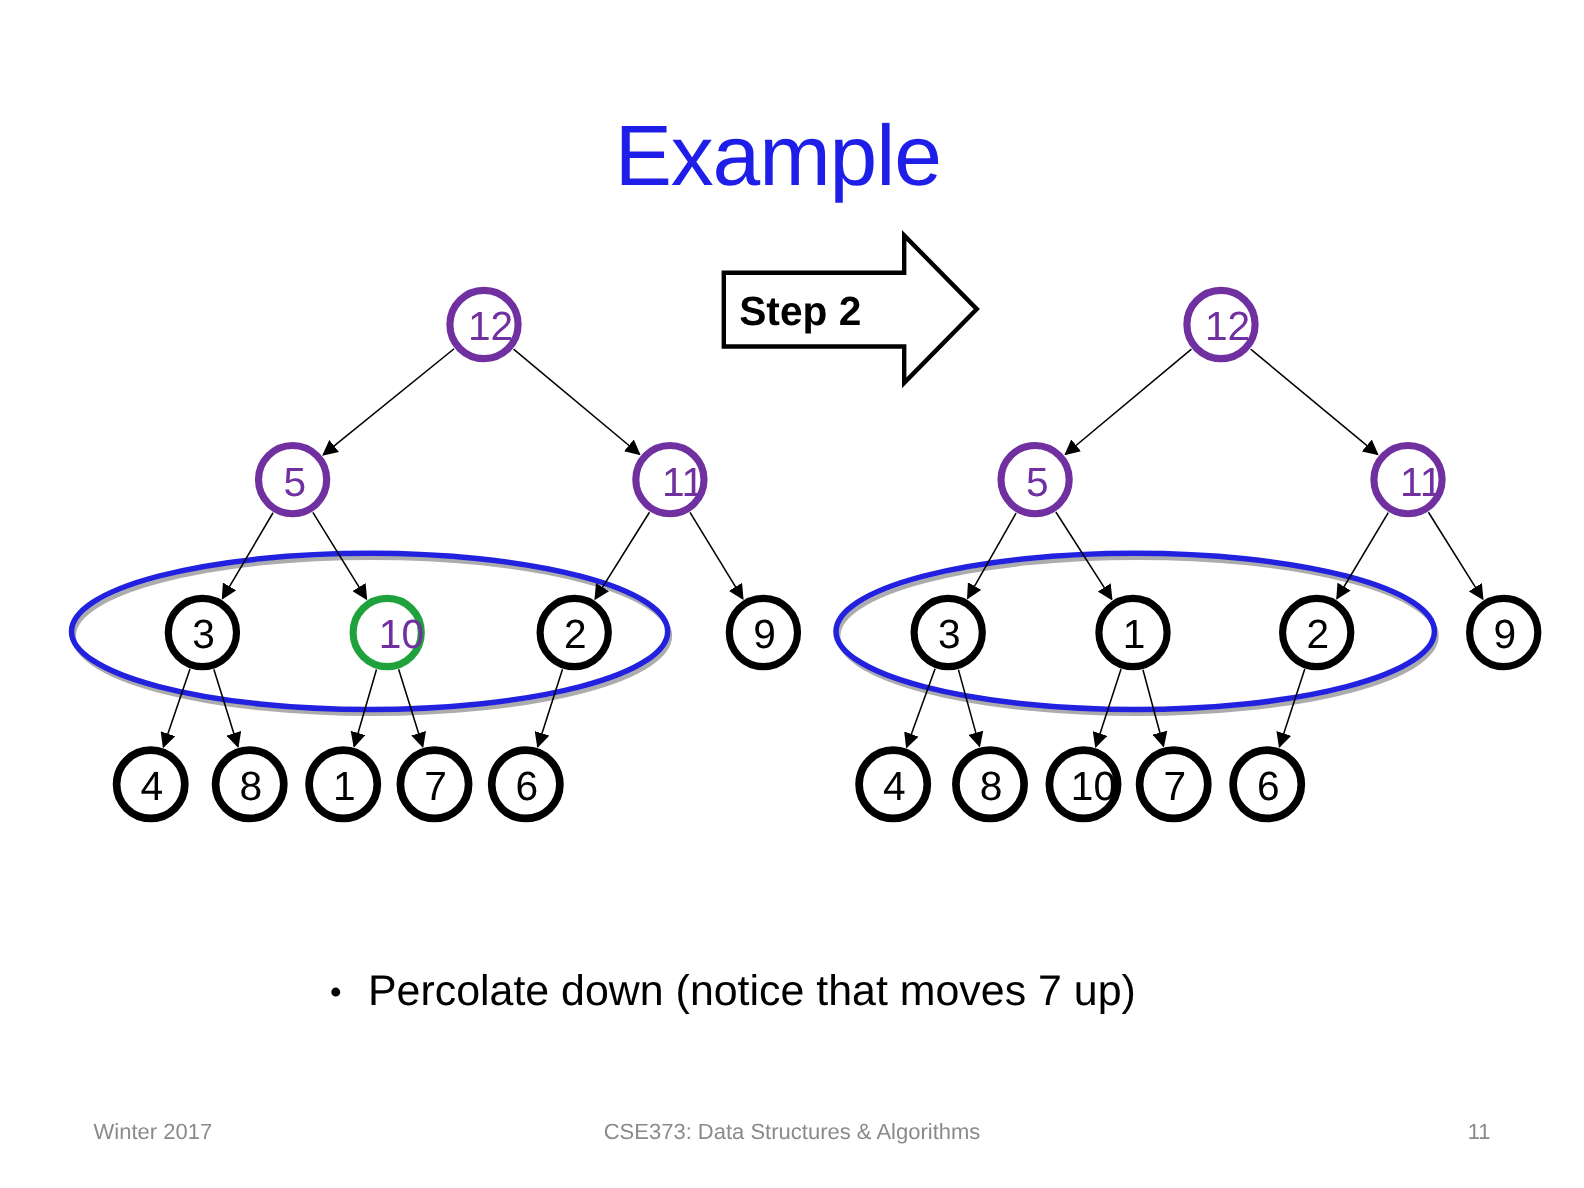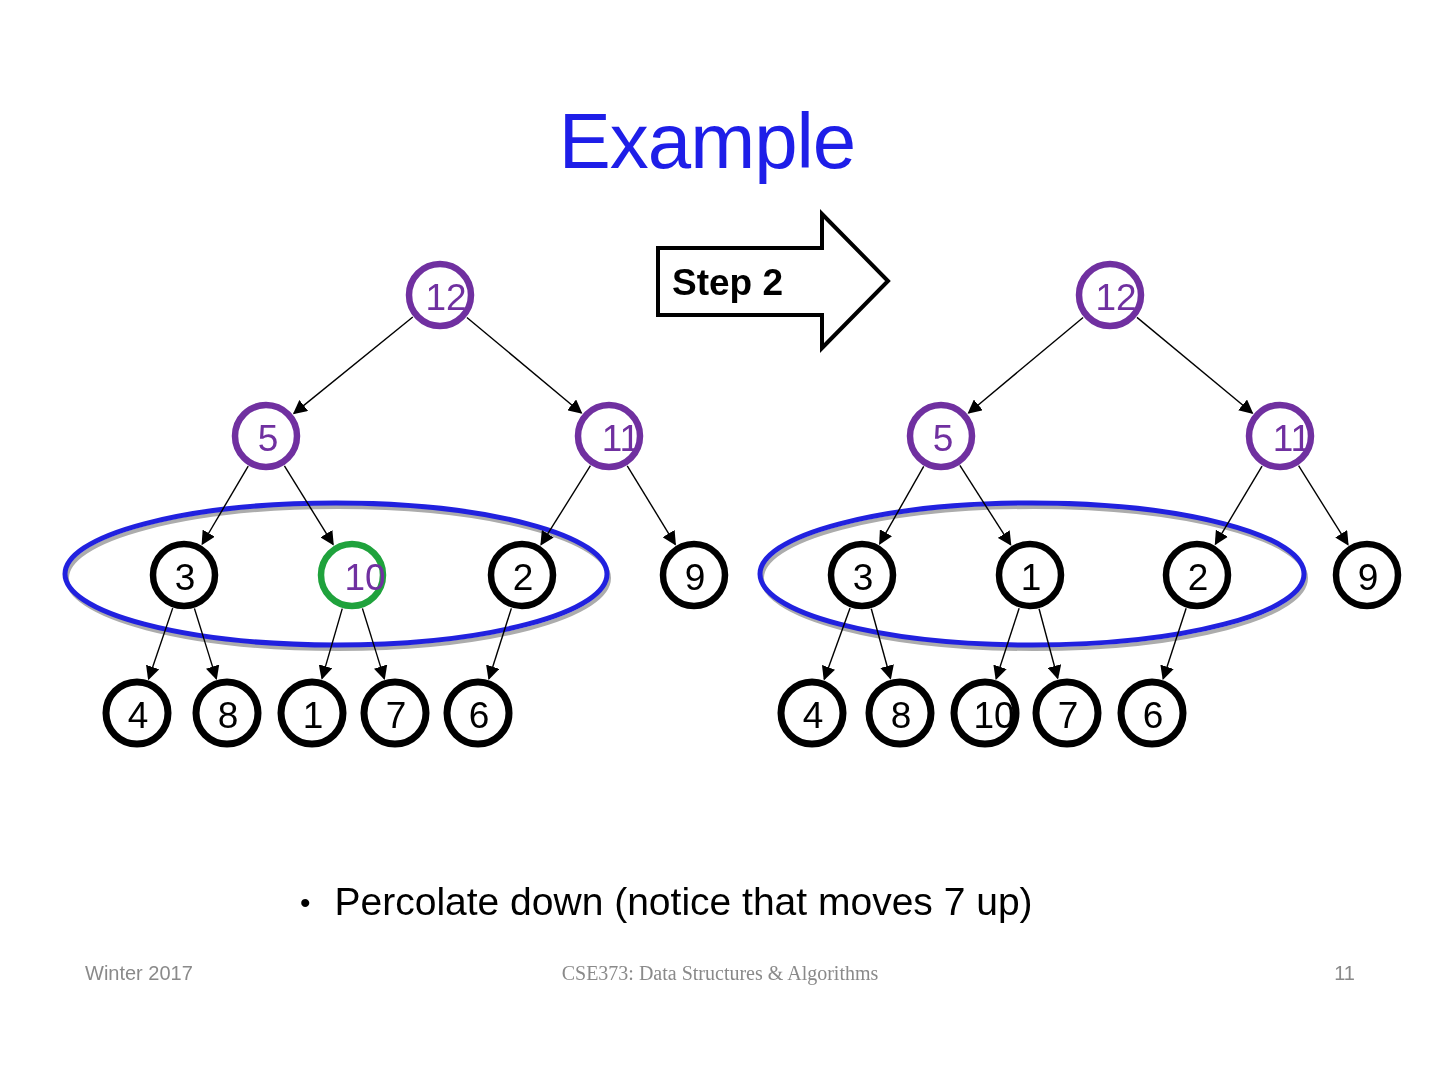--- a/index.html
+++ b/index.html
@@ -14,25 +14,25 @@
   }
   #tree-svg{position:absolute;left:0;top:0;width:1440px;height:1080px;}
   .step-arrow{position:absolute;left:650px;top:205px;width:250px;height:155px;}
   .step-arrow text{font-family:"Liberation Sans",sans-serif;}
   .bullet-line{
     position:absolute;left:300px;top:880px;display:flex;align-items:center;
     font-size:39px;
   }
   .bullet-marker{font-size:30px;margin-right:24px;position:relative;top:1px;}
   .footer{
-    position:absolute;left:0;right:0;top:962px;height:30px;
+    position:absolute;left:0;right:0;top:1018px;height:30px;
     font-size:20px;color:#8a8a8a;padding-left:28px;
   }
   .footer-left{position:absolute;left:85px;}
-  .footer-center{position:absolute;left:0;width:1440px;text-align:center;font-family:Liberation Serif, serif;}
+  .footer-center{position:absolute;left:0;width:1440px;text-align:center;}
   .footer-right{position:absolute;right:85px;}
 </style>
 </head>
 <body>
 
 <div class="slide">
 
   <div class="title" style="color: rgb(30, 30, 232);">Example</div>
 
   <svg id="tree-svg" viewBox="0 0 1440 1080" xmlns="http://www.w3.org/2000/svg">

